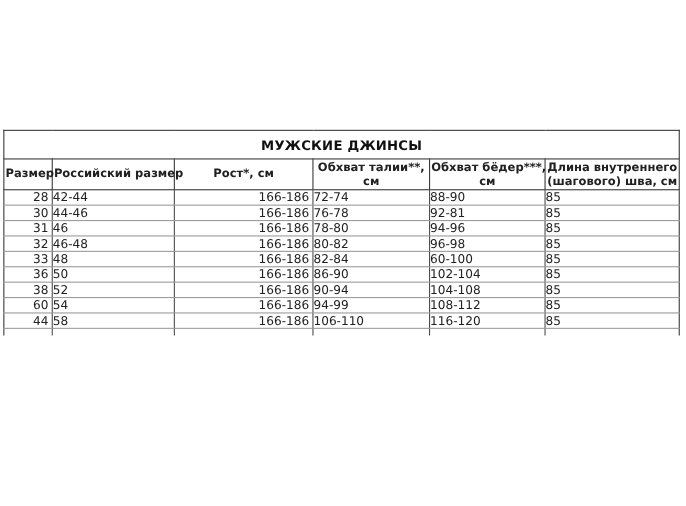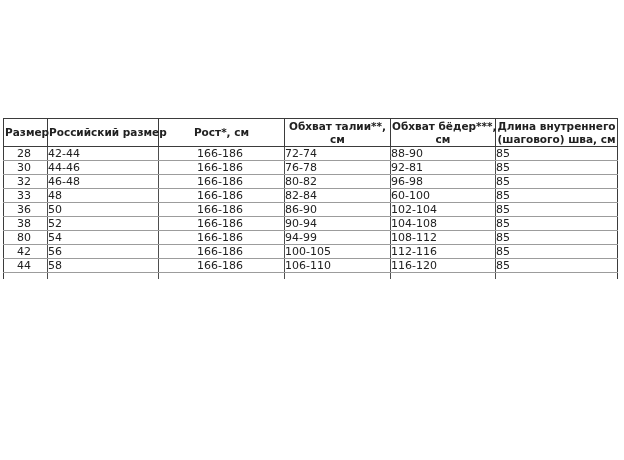--- a/index.html
+++ b/index.html
@@ -62,41 +62,44 @@
     vertical-align: middle;
     padding: 0;
     border-left: 1px solid #4e4e4e;
     border-right: 1px solid #4e4e4e;
     border-bottom: 1px solid #9c9c9c;
     background: #ffffff;
     overflow: hidden;
   }
   tbody tr td:first-child { border-left-color: #3b3b3b; }
   tbody tr td:last-child  { border-right-color: #3b3b3b; margin-top: 20px; }
-  td.a-right  { text-align: center; padding-right: 3px; }
+  td.a-right  { text-align: right; padding-right: 3px; }
   td.a-center { }
   tr.tail-row td {
     height: 6px;
     border-bottom: none;
   }
 </style>
 </head>
 <body>
 
 <div class="sheet">
   <table>
     <colgroup>
       <col class="c0">
         <col class="c1">
         <col class="c2">
       <col class="c3">
         <col class="c4">
         <col class="c5">
     </colgroup>
     <thead>
+      <tr>
+        <th class="title-cell" colspan="6">МУЖСКИЕ ДЖИНСЫ</th>
+      </tr>
       <tr class="header-row">
           <th>Размер</th>
           <th>Российский размер</th>
           <th>Рост*, см</th>
           <th>Обхват талии**,
 см</th>
           <th>Обхват бёдер***,
 см</th>
           <th>Длина внутреннего
 (шагового) шва, см</th>
@@ -110,20 +113,28 @@
           <td class="a-center">72-74</td>
           <td class="a-center">88-90</td>
           <td class="a-center">85</td>
         </tr>
         <tr>
           <td class="a-right">30</td>
           <td class="a-center">44-46</td>
           <td class="a-right">166-186</td>
           <td class="a-center">76-78</td>
           <td class="a-center">92-81</td>
+          <td class="a-center">85</td>
+        </tr>
+        <tr>
+          <td class="a-right">31</td>
+          <td class="a-center">46</td>
+          <td class="a-right">166-186</td>
+          <td class="a-center">78-80</td>
+          <td class="a-center">94-96</td>
           <td class="a-center">85</td>
         </tr>
         <tr>
           <td class="a-right">32</td>
           <td class="a-center">46-48</td>
           <td class="a-right">166-186</td>
           <td class="a-center">80-82</td>
           <td class="a-center">96-98</td>
           <td class="a-center">85</td>
         </tr>
@@ -145,33 +156,25 @@
         </tr>
         <tr>
           <td class="a-right">38</td>
           <td class="a-center">52</td>
           <td class="a-right">166-186</td>
           <td class="a-center">90-94</td>
           <td class="a-center">104-108</td>
           <td class="a-center">85</td>
         </tr>
         <tr>
-          <td class="a-right">80</td>
+          <td class="a-right">60</td>
           <td class="a-center">54</td>
           <td class="a-right">166-186</td>
           <td class="a-center">94-99</td>
           <td class="a-center">108-112</td>
-          <td class="a-center">85</td>
-        </tr>
-        <tr>
-          <td class="a-right">42</td>
-          <td class="a-center">56</td>
-          <td class="a-right">166-186</td>
-          <td class="a-center">100-105</td>
-          <td class="a-center">112-116</td>
           <td class="a-center">85</td>
         </tr>
         <tr>
           <td class="a-right">44</td>
           <td class="a-center">58</td>
           <td class="a-right">166-186</td>
           <td class="a-center">106-110</td>
           <td class="a-center">116-120</td>
           <td class="a-center">85</td>
         </tr>

